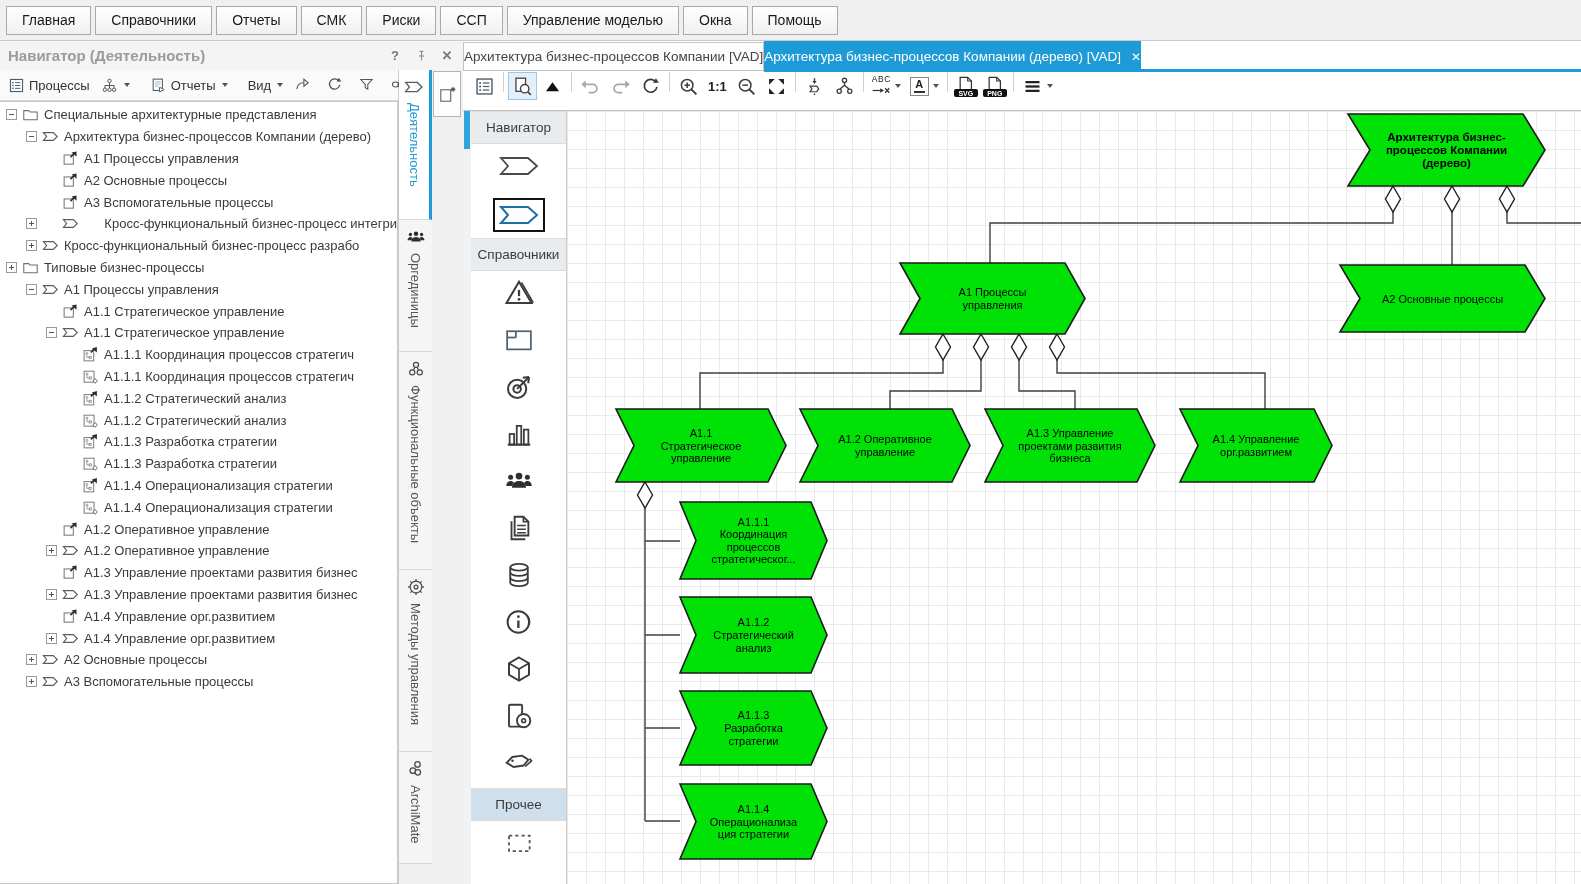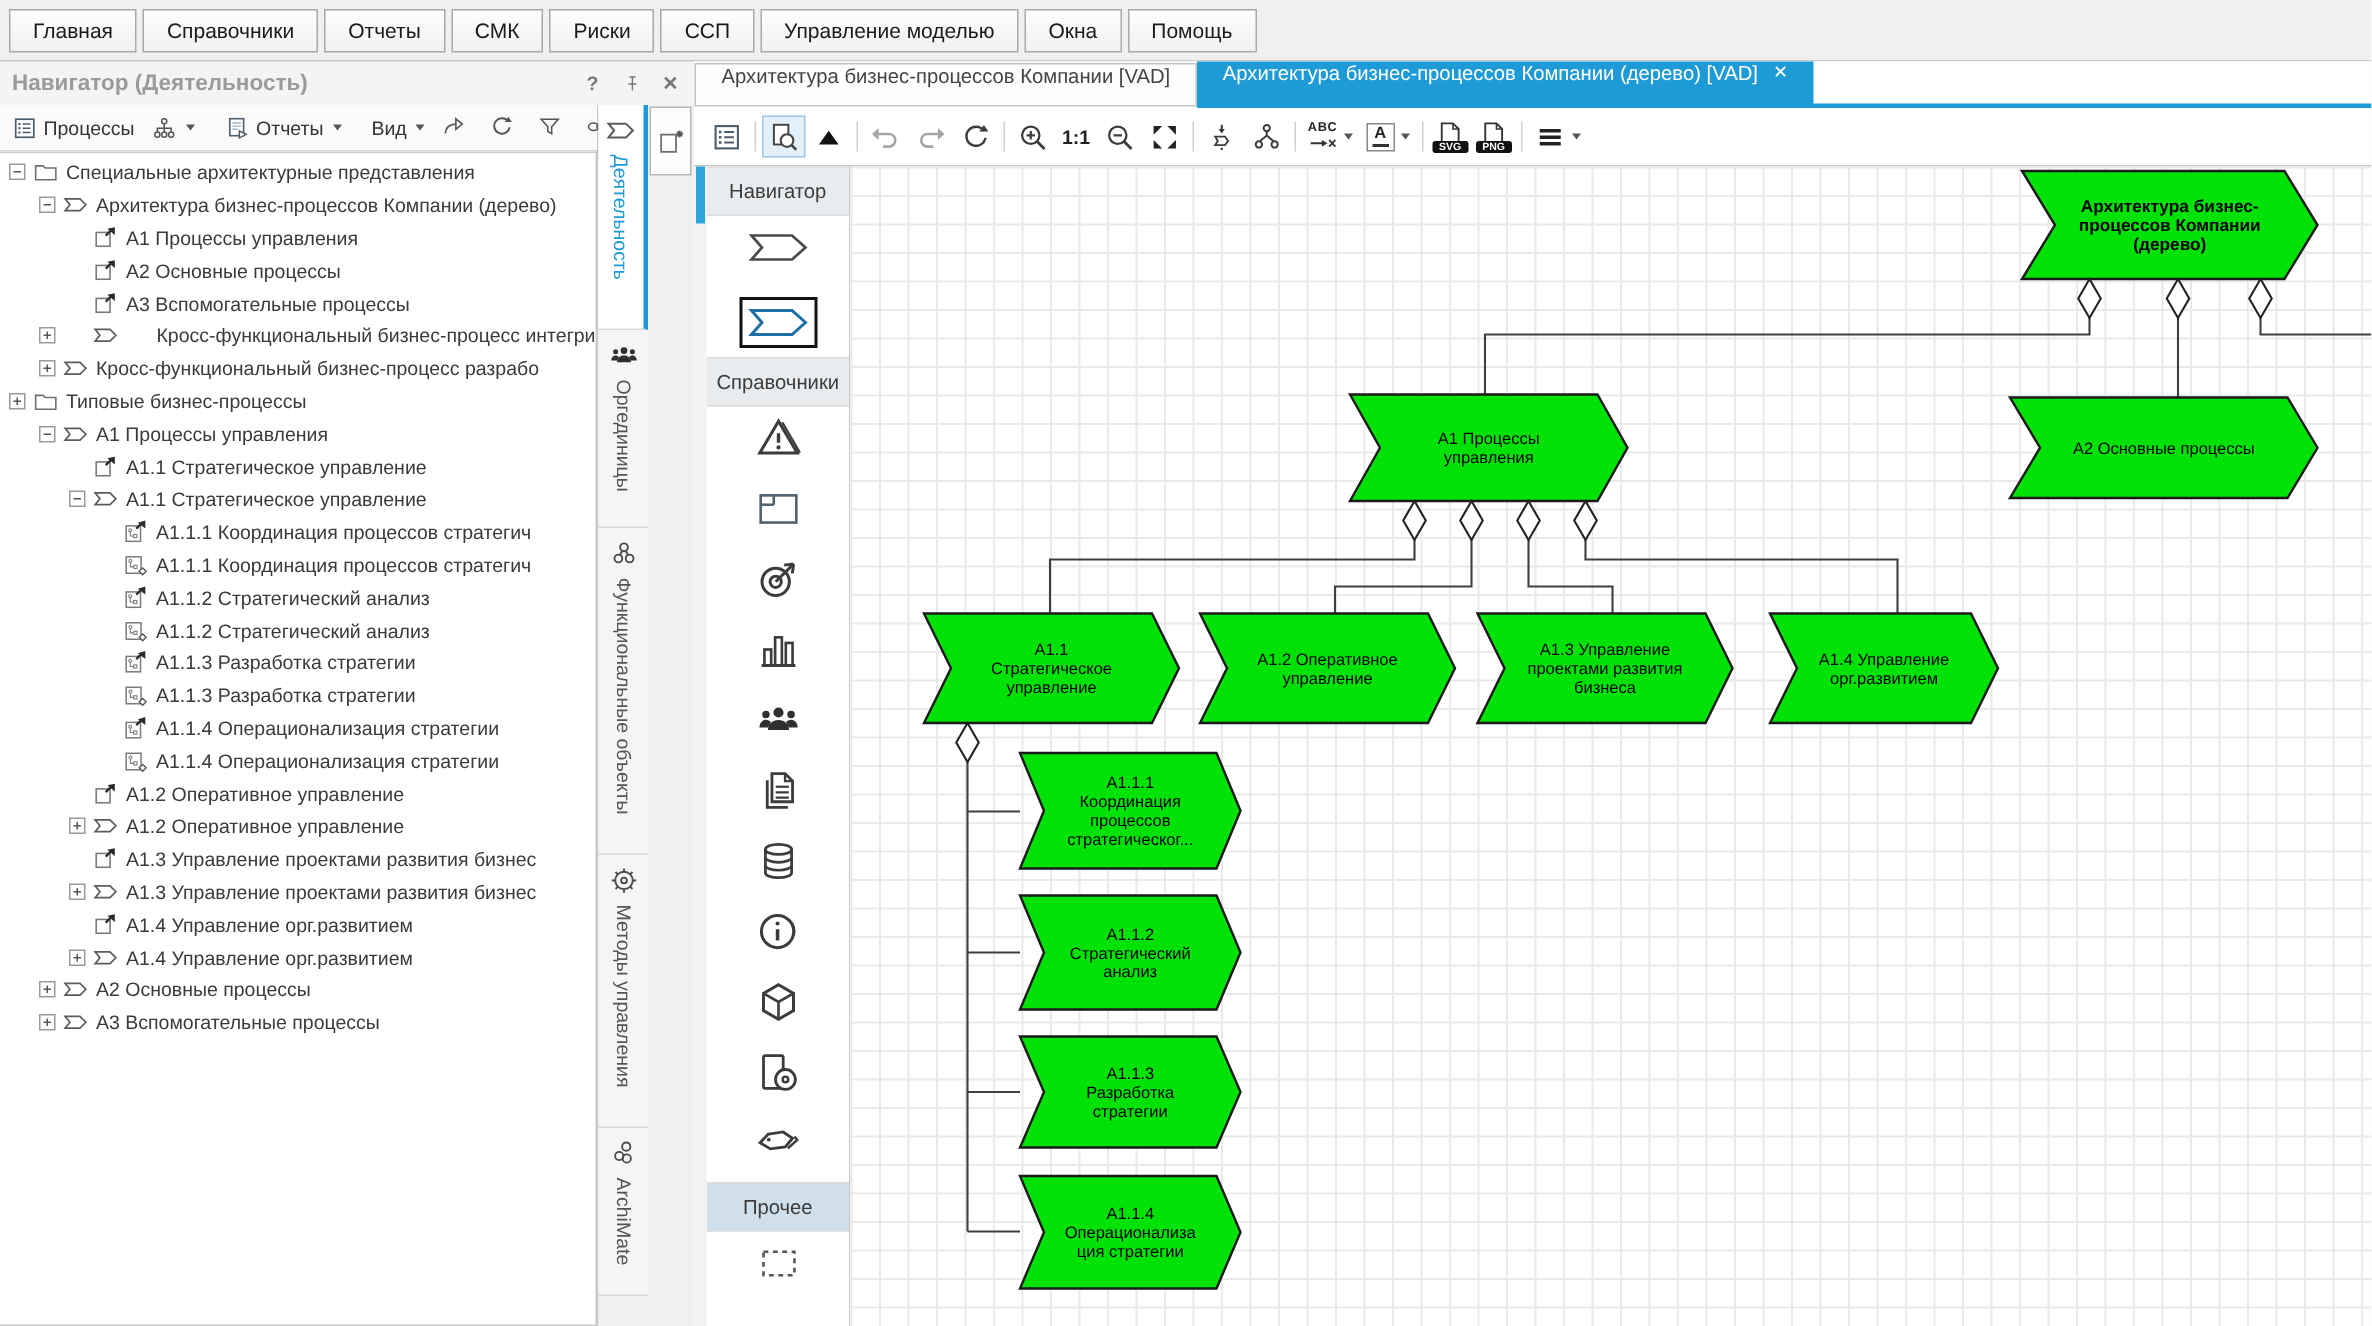--- a/index.html
+++ b/index.html
@@ -45,33 +45,33 @@
   .rlabel { writing-mode:vertical-rl; font-size:13px; color:#555; }
   .rail-tab.active .rlabel { color:#1e9bd7; }
   .rail-right { width:31px; background:#f0f0f0; position:relative; }
   .new-diag-btn { position:absolute; left:1px; top:1px; width:28px; height:46px; background:#fdfdfd; border:1px solid #b5b5b5; display:flex; align-items:center; justify-content:center; }
   .new-diag-btn svg { width:19px; height:19px; }
 
   
   .workspace { position:absolute; left:463px; top:40px; right:0; bottom:0; background:#fff; border-top:1px solid #c9c9c9; }
   .doc-tabs { position:relative; height:31px; background:#fff; display:flex; align-items:stretch; }
   .tab-underline { position:absolute; left:357px; right:0; bottom:0; height:3px; background:#1e9bd7; }
-  .doc-tab { display:flex; padding:0 17px; font-size:13.5px; gap:10px; }
+  .doc-tab { display:flex; align-items:center; padding:0 0; font-size:13.5px; gap:10px; }
   .doc-tab.inactive { background:#fdfdfd; border:1px solid #c3c3c3; color:#444; margin:1px 0 1px 0; }
   .doc-tab.active { background:#1e9bd7; color:#fff; position:relative; z-index:1; }
   .tab-close { font-size:12px; color:#fff; }
 
-  .canvas-toolbar { height:39px; background:#fff; border-bottom:1px solid #c3c3c3; display:flex; align-items:center; padding-left:7px; gap:1px; }
+  .canvas-toolbar { height:39px; background:#fff; border-bottom:1px solid #c3c3c3; display:flex; align-items:flex-start; padding-left:7px; gap:1px; }
   .tb-group { display:flex; align-items:center; gap:1px; }
   .tb-btn { min-width:26px; height:28px; display:flex; align-items:center; justify-content:center; padding:0 3px; gap:2px; border:1px solid transparent; }
   .tb-btn.pressed { background:#e3f0fa; border:1px solid #9fc6e8; }
   .tb-btn svg { width:21px; height:21px; }
   .tb-label { font-size:13px; font-weight:bold; color:#222; }
   .abc-wrap { display:flex; flex-direction:column; align-items:center; line-height:1; }
-  .abc-top { font-size:8.5px; font-weight:bold; color:#222; letter-spacing:0.5px; }
+  .abc-top { font-size:8.5px; font-weight:normal; color:#222; letter-spacing:0.5px; }
   .abc-wrap svg { width:18px; height:9px; }
   .fc-box { width:19px; height:19px; border:1px solid #888; display:flex; flex-direction:column; align-items:center; justify-content:center; }
   .fc-a { font-size:11px; font-weight:bold; color:#222; line-height:1; }
   .fc-bar { width:11px; height:2px; background:#333; margin-top:1px; }
   .exp { position:relative; width:20px; height:22px; }
   .exp svg { width:20px; height:22px; }
   .exp-badge { position:absolute; bottom:0; left:-2px; right:-2px; background:#111; color:#fff; font-size:7px; font-weight:bold; text-align:center; border-radius:2px; padding:0.5px 0; }
 
   .work-body { position:absolute; left:0; top:70px; right:0; bottom:0; display:flex; }
   .pal-scroll { width:8px; background:#f2f2f2; position:relative; flex-shrink:0; }

